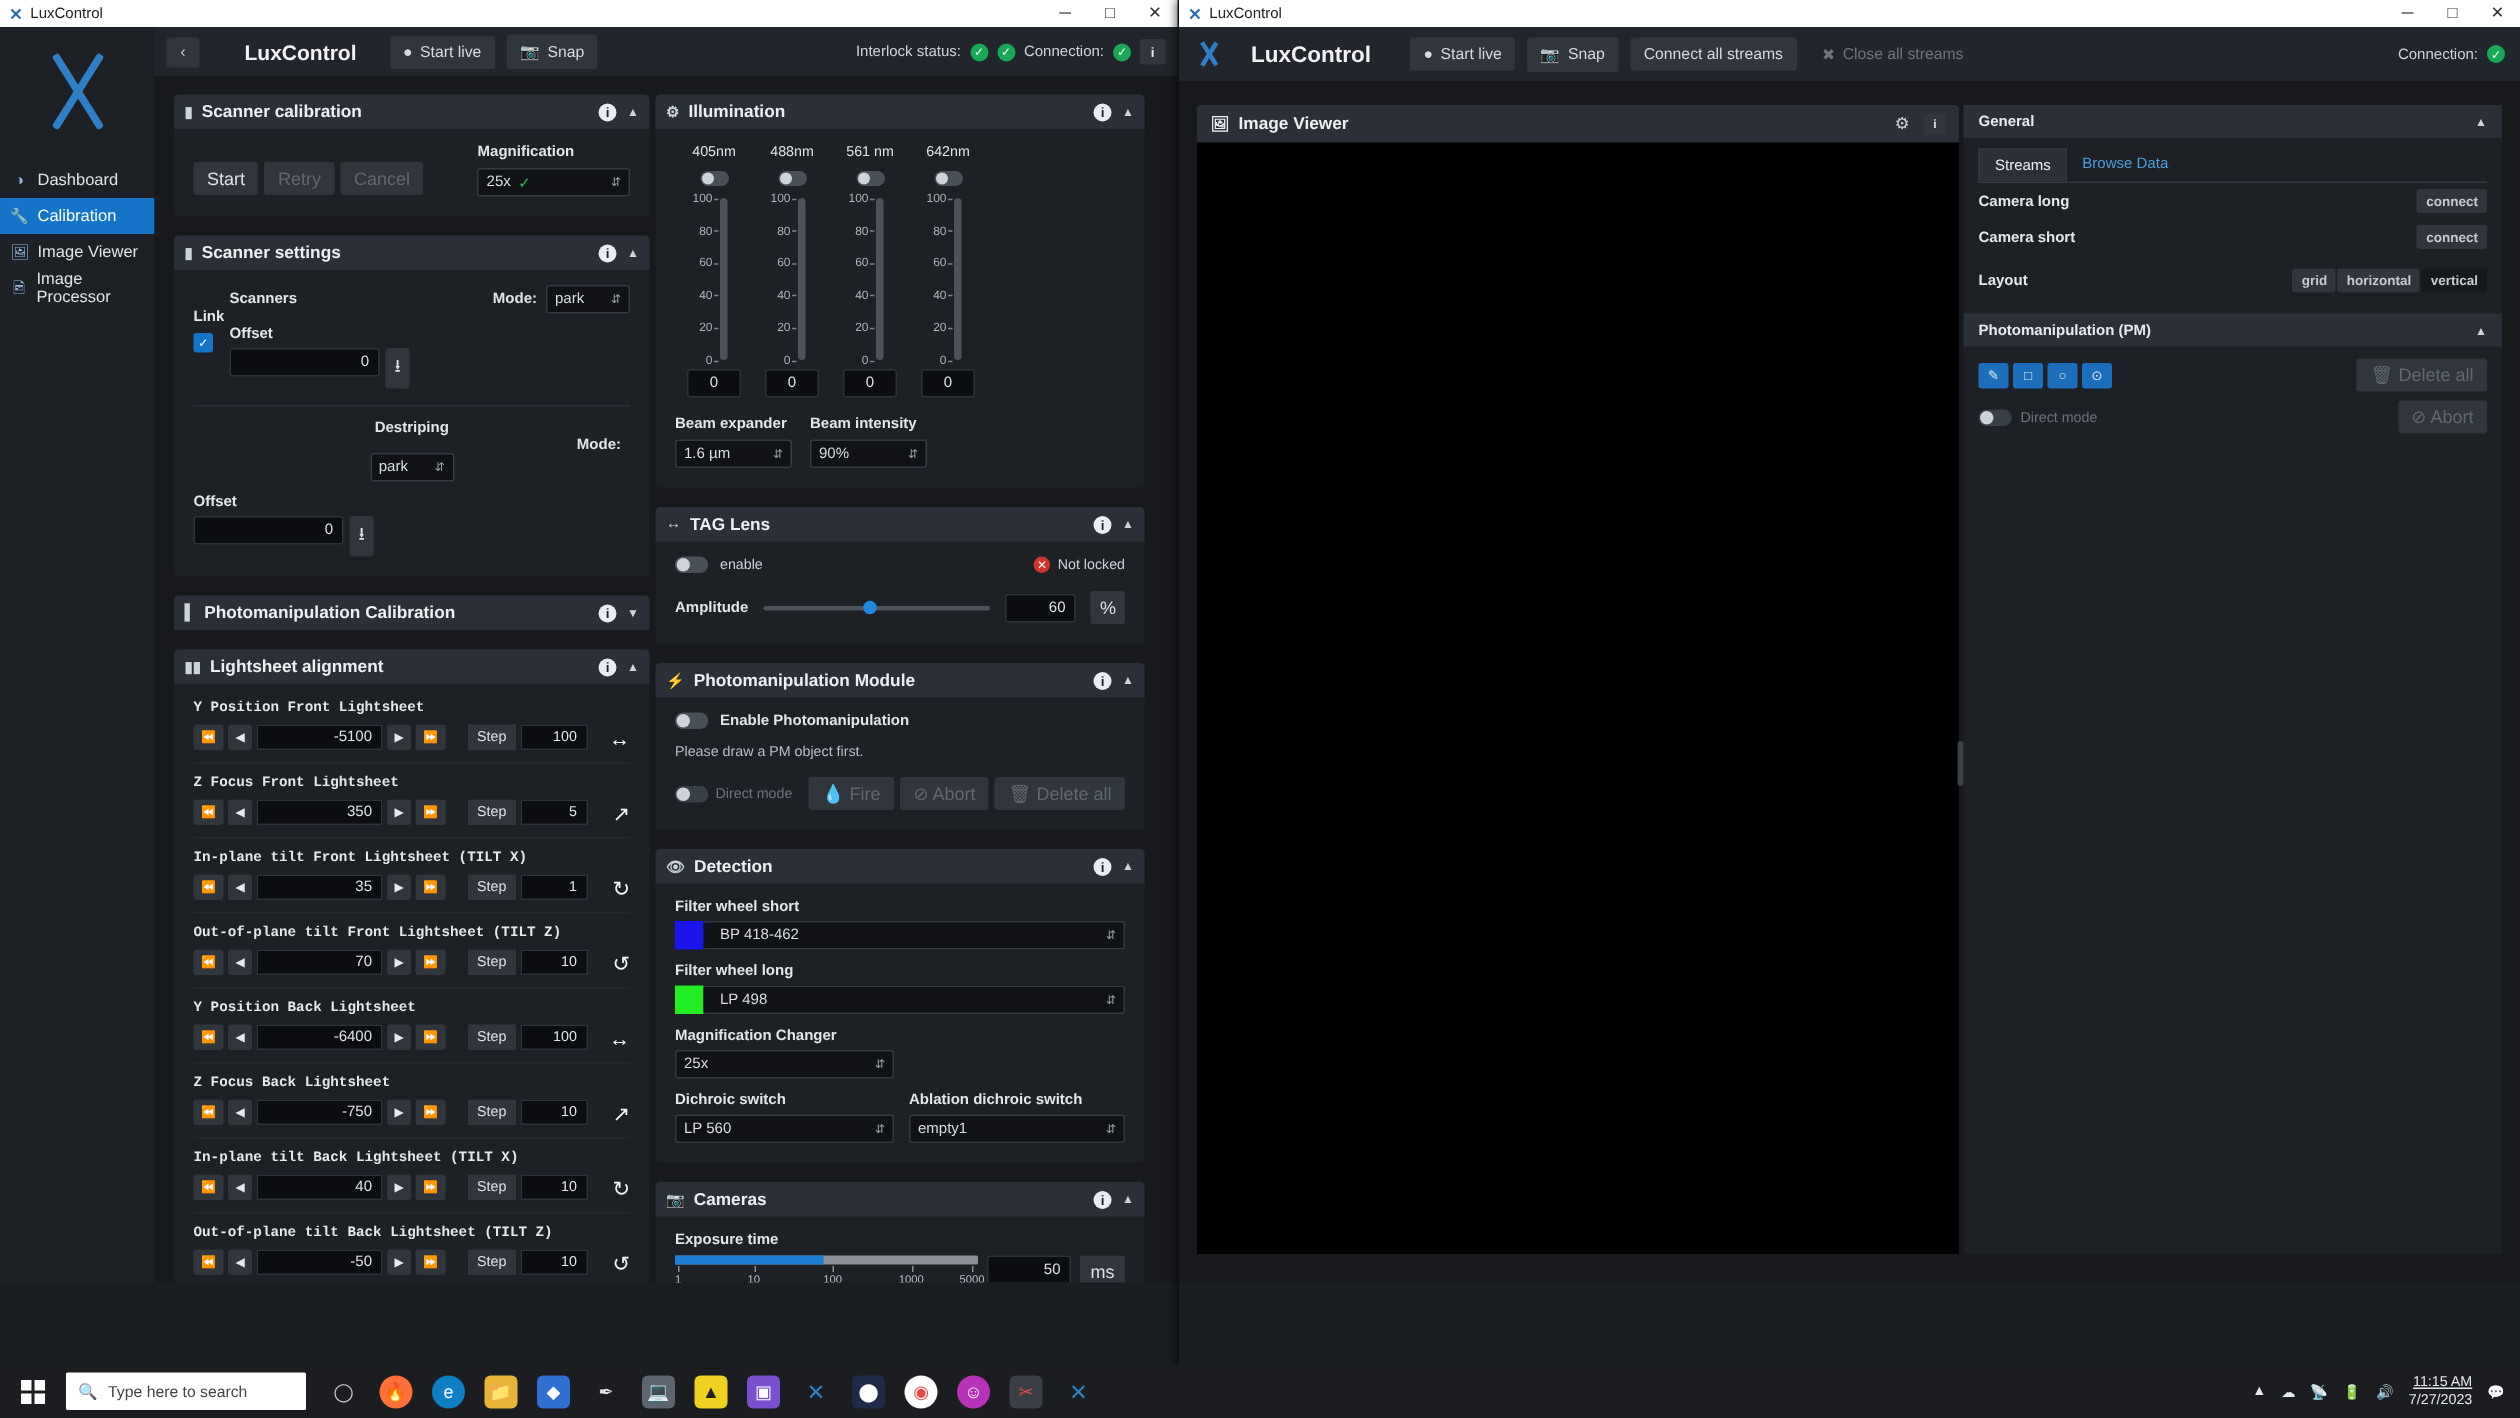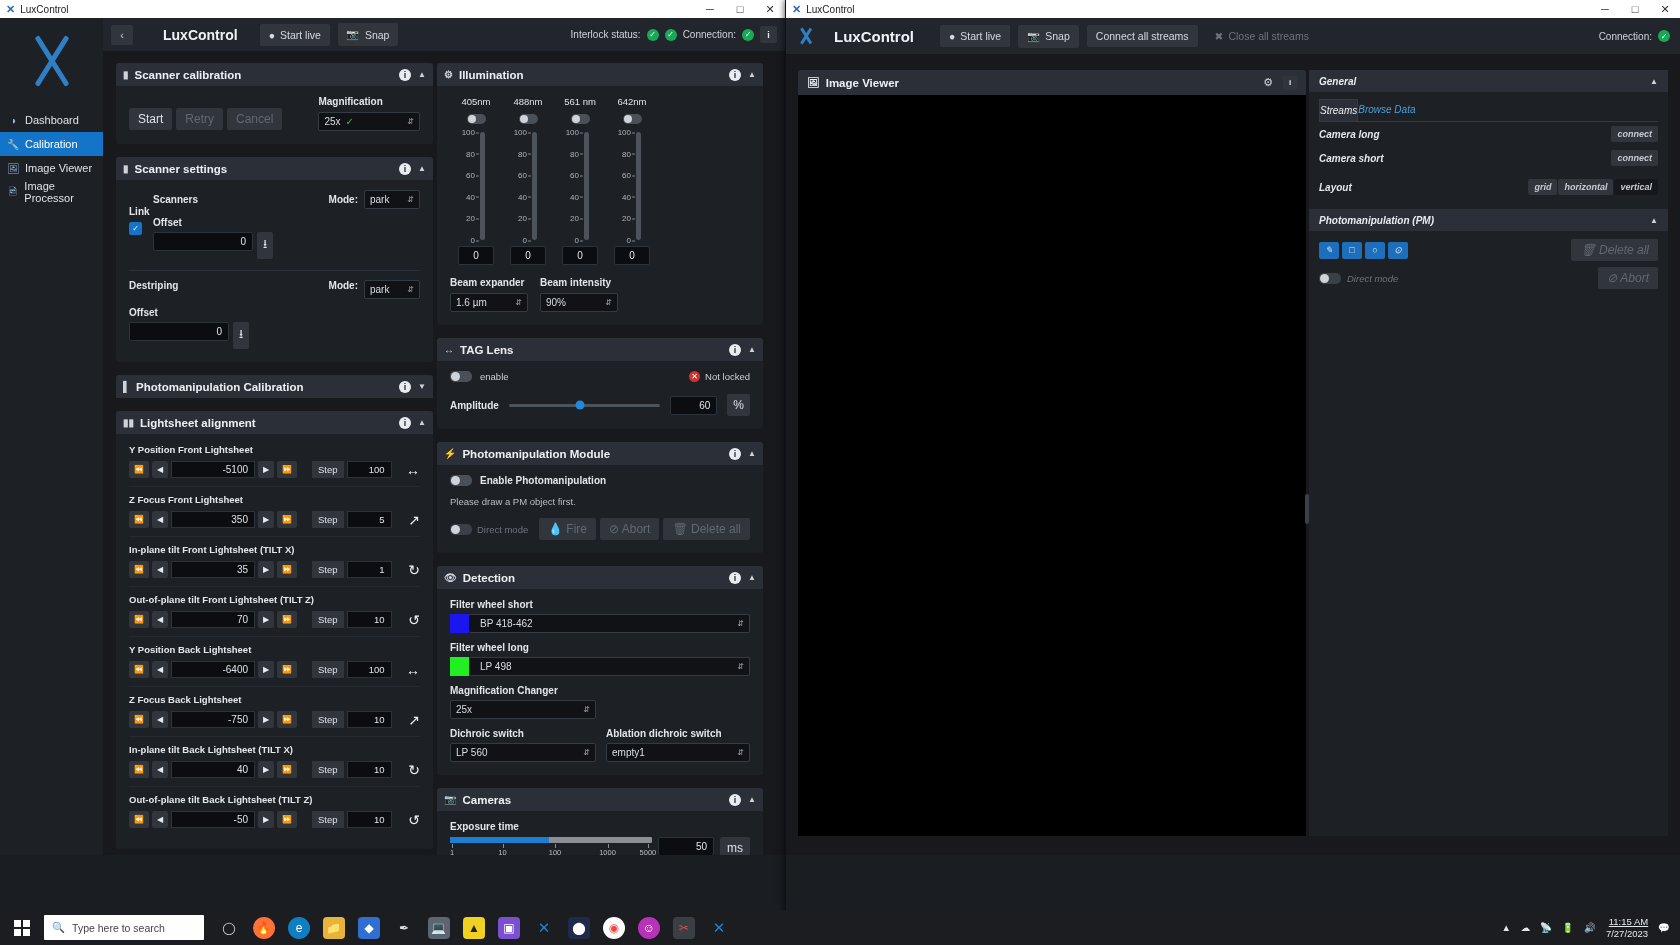--- a/index.html
+++ b/index.html
@@ -96,21 +96,21 @@
   .slider-v { height:108px; position:relative; display:flex; justify-content:center;}
   .sl-ticks { position:absolute; left:3px; top:0; height:100%; width:24px; }
   .sl-ticks div { position:absolute; right:2px; font-size:8px; color:#aeb5bd; transform:translateY(-50%);}
   .sl-ticks div::after{content:"";position:absolute;right:-4px;top:50%;width:3px;height:1px;background:#7b838c;}
   .sl-track { width:5px; height:100%; background:#4d535b; border-radius:3px; margin-left:13px;}
   .ill-num { margin-top:6px; }
 
   
   .ls-row { padding:7px 0 8px; border-bottom:1px solid #262a30; }
   .ls-row:last-child{ border-bottom:none; }
-  .ls-row .nm { font-size:9.5px; color:#e4e8ec; font-weight:bold; margin-bottom:6px;}
+  .ls-row .nm { font-size:9.5px; color:#e4e8ec; font-weight:bold; margin-bottom:6px;font-family:Liberation Mono, monospace;}
   .ls-ctrls { display:flex; align-items:center; gap:3px; }
   .sbtn { background:#31363d; color:#e6eaef; font-size:8px; border-radius:2px; height:17px;
     min-width:16px; display:flex; align-items:center; justify-content:center; cursor:pointer;}
   .ls-val { background:#0b0d10; border:1px solid #2d333a; width:84px; height:17px; font-size:10px;
     color:#dfe4ea; display:flex; align-items:center; justify-content:flex-end; padding-right:6px;}
   .step-lbl { background:#31363d; color:#dde1e6; font-size:9.5px; height:17px; padding:0 6px;
     display:flex; align-items:center; margin-left:12px;}
   .step-val { background:#0b0d10; border:1px solid #2d333a; width:45px; height:17px; font-size:9.5px;
     color:#dfe4ea; display:flex; align-items:center; justify-content:flex-end; padding-right:6px;}
   .ls-ic { margin-left:auto; color:#f0f3f6; font-size:14px; }
@@ -139,25 +139,25 @@
   .b-logo::before{transform:translateX(-50%) rotate(32deg);}
   .b-logo::after{transform:translateX(-50%) rotate(-32deg);}
   .b-body { position:absolute; left:0; top:54px; width:894px; height:801px; background:#17191d; }
   .viewer-card { position:absolute; left:12px; top:16px; width:508px; height:766px; background:#1d2025;
     border-radius:3px; }
   .viewer-hd { height:25px; background:#2b3038; display:flex; align-items:center; padding:0 9px;
     border-radius:3px 3px 0 0;}
   .viewer-canvas { height:741px; background:#000; }
   .rail { position:absolute; left:519px; top:440px; width:4px; height:30px; background:#3a4048; border-radius:2px;}
 
-  .right-panel { position:absolute; left:523px; top:16px; width:359px; height:766px; background:#1d2025;font-style:italic;}
+  .right-panel { position:absolute; left:523px; top:16px; width:359px; height:766px; background:#1d2025;}
   .rp-sec-hd { height:22px; background:#2b3038; display:flex; align-items:center; padding:0 10px;
     font-size:10px; color:#e7ebef; font-weight:bold; }
   .tabs { display:flex; border-bottom:1px solid #353b43; margin:7px 10px 0; }
-  .tab { font-size:10px; padding:5px 0; color:#c9ced5; cursor:pointer; }
+  .tab { font-size:10px; padding:5px 10px; color:#c9ced5; cursor:pointer; }
   .tab.active { background:#2b3038; border:1px solid #353b43; border-bottom:none; color:#eef1f4;}
   .tab.link { color:#4a9fe0; }
   .rp-row { display:flex; align-items:center; padding:4px 10px; font-size:10px; color:#e4e8ec; font-weight:bold;}
   .rp-row .r { margin-left:auto; display:flex; gap:1px;}
   .minibtn { background:#31363d; color:#c6cbd2; font-size:9px; padding:3px 6px; border-radius:2px; cursor:pointer;}
   .pmtool { width:20px; height:17px; background:#1d6fbb; color:#dce9f6; font-size:9px; border-radius:2px;
     display:flex; align-items:center; justify-content:center; cursor:pointer; }
   .pm-th { display:flex; font-size:10px; color:#e4e8ec; font-weight:bold; padding:4px 10px; }
 
   
@@ -291,21 +291,21 @@
               </div>
               <div class="lbl" style="margin-top:8px;">Offset</div>
               <div style="display:flex;gap:4px;margin-top:4px;">
                 <div class="inp" style="width:100px;">0</div>
                 <div class="btn" style="padding:3px 6px;">
                   <span>⭳</span></div>
               </div>
             </div>
           </div>
           <div style="border-top:1px solid #2b3038;margin:11px 0 9px;"></div>
-          <div style="display:flex;align-items:flex-start;">
+          <div style="display:flex;align-items:center;flex-direction:column;">
             <span class="lbl">Destriping</span>
             <span class="lbl" style="margin-left:auto;margin-right:6px;">Mode:</span>
             <span class="sel" style="width:56px;">
               <span>park</span>
               <span class="sp">⇵</span>
               </span>
           </div>
           <div class="lbl" style="margin-top:8px;">Offset</div>
           <div style="display:flex;gap:4px;margin-top:4px;">
             <div class="inp" style="width:100px;">0</div>

